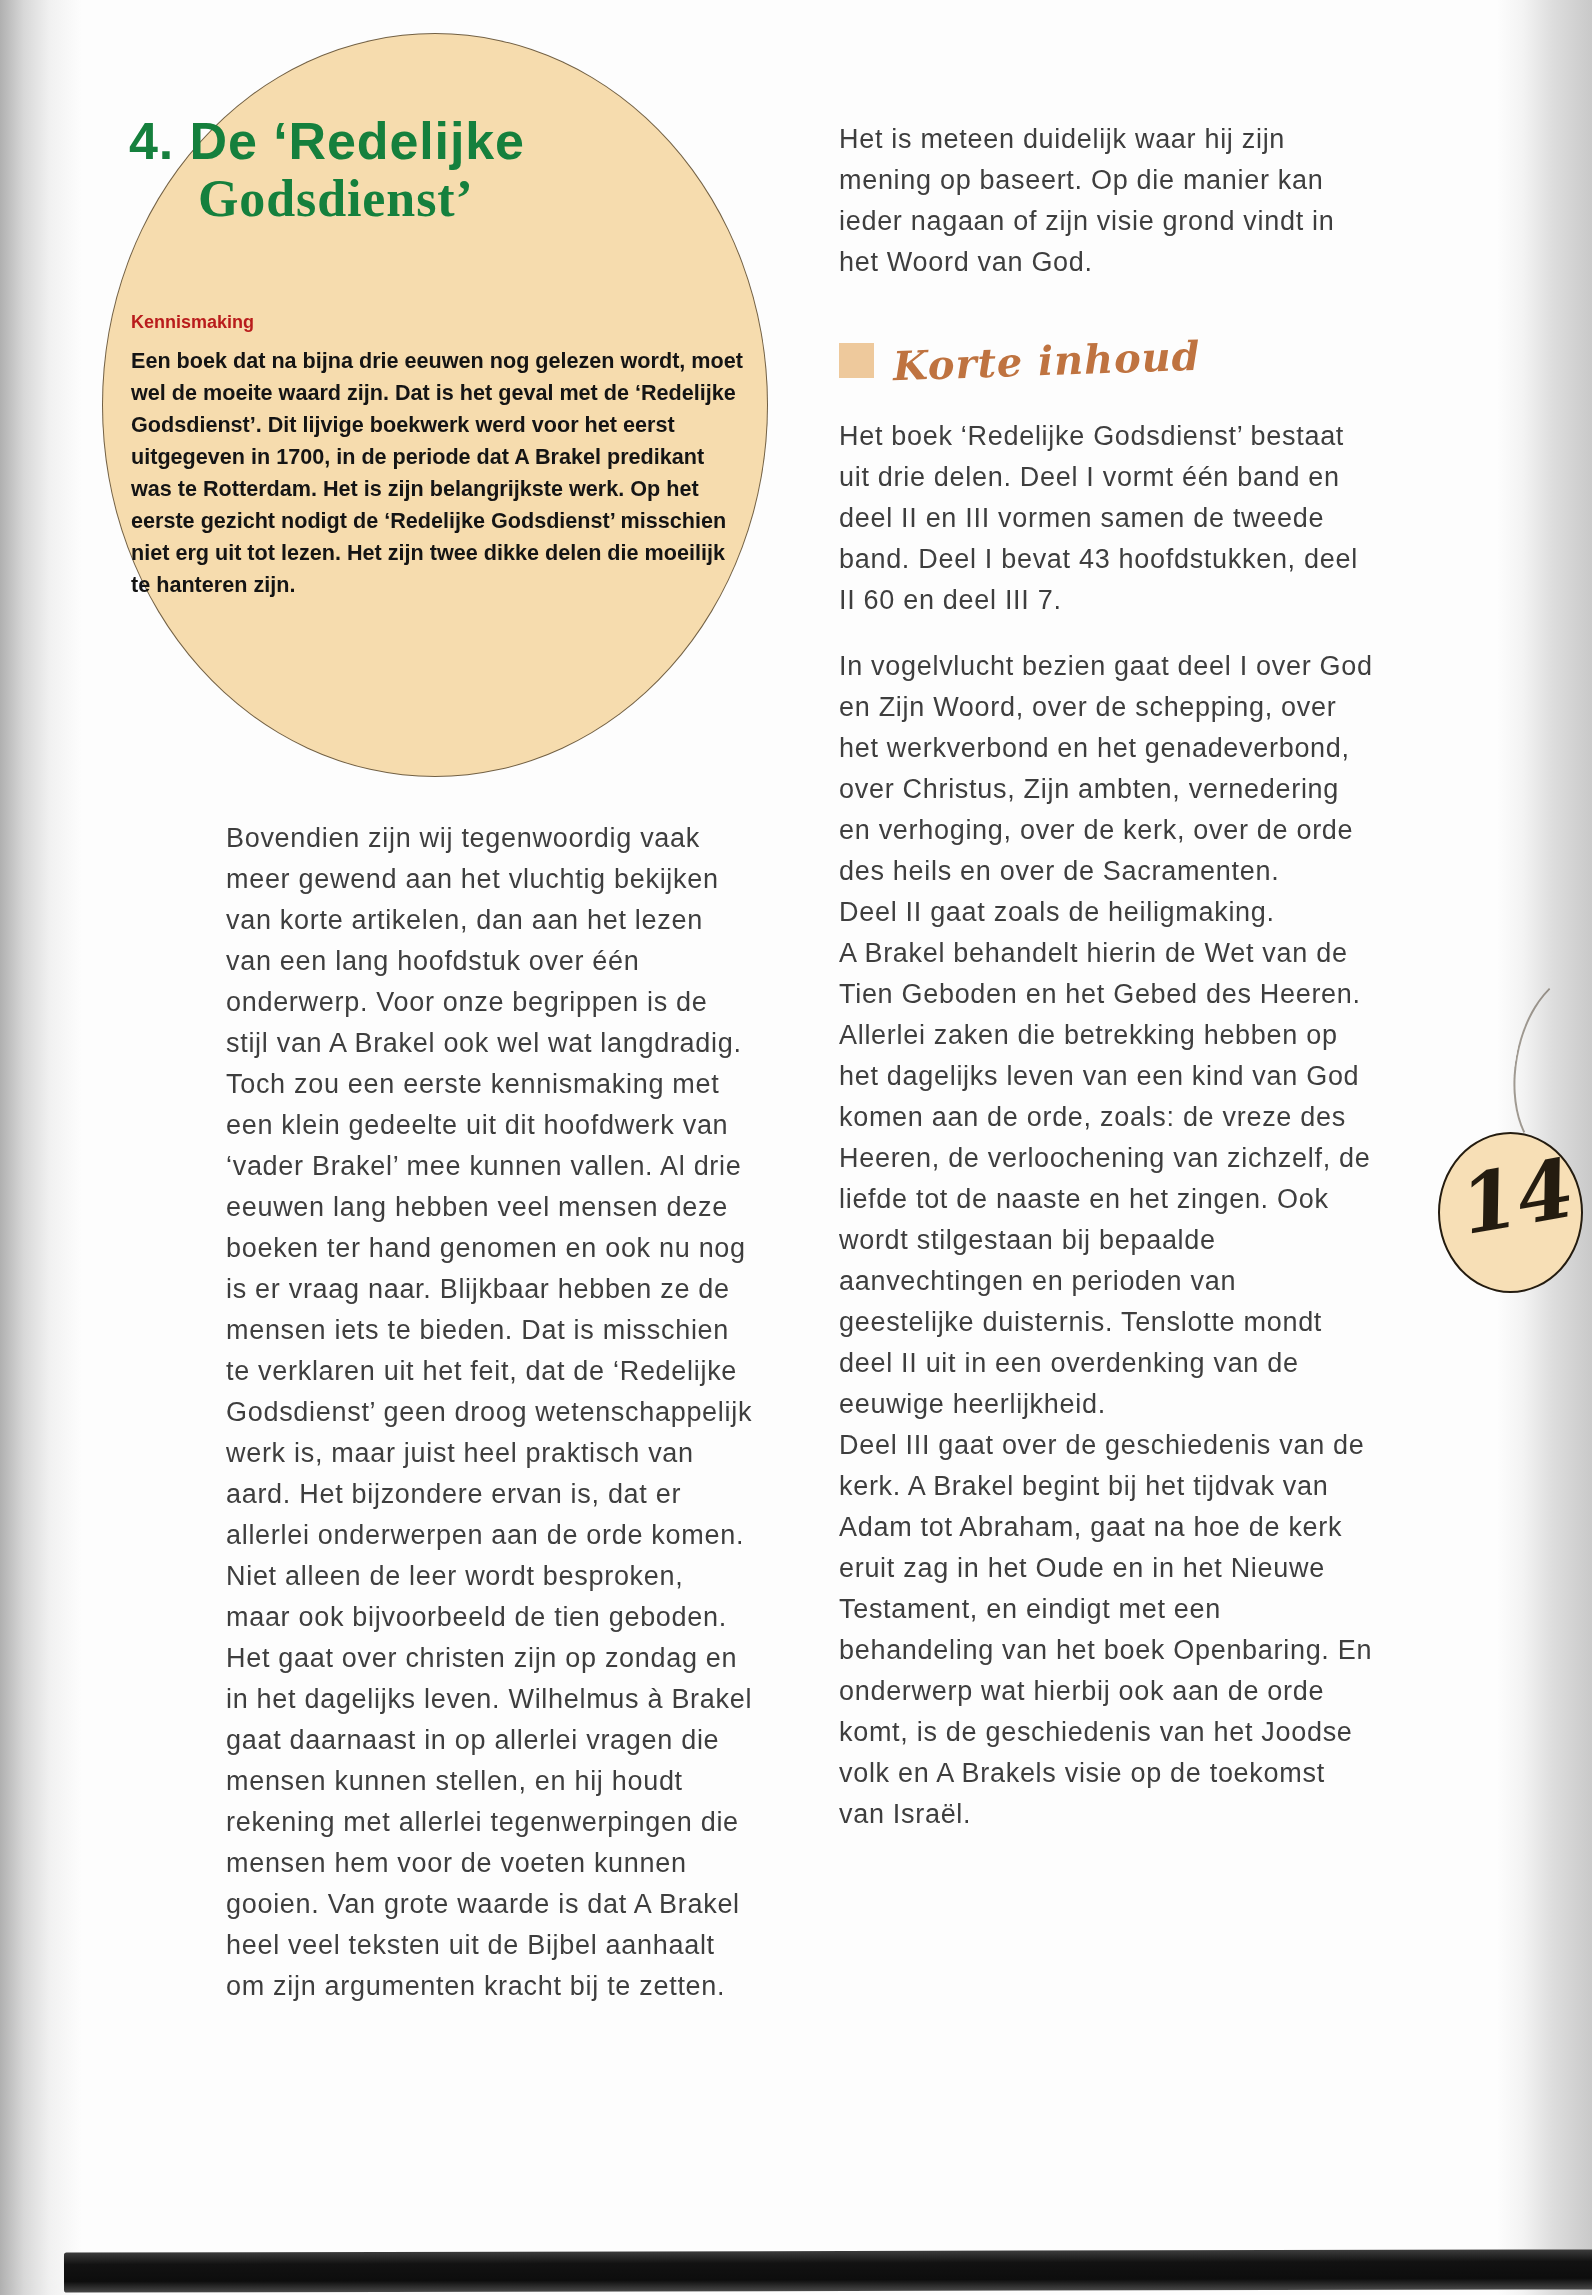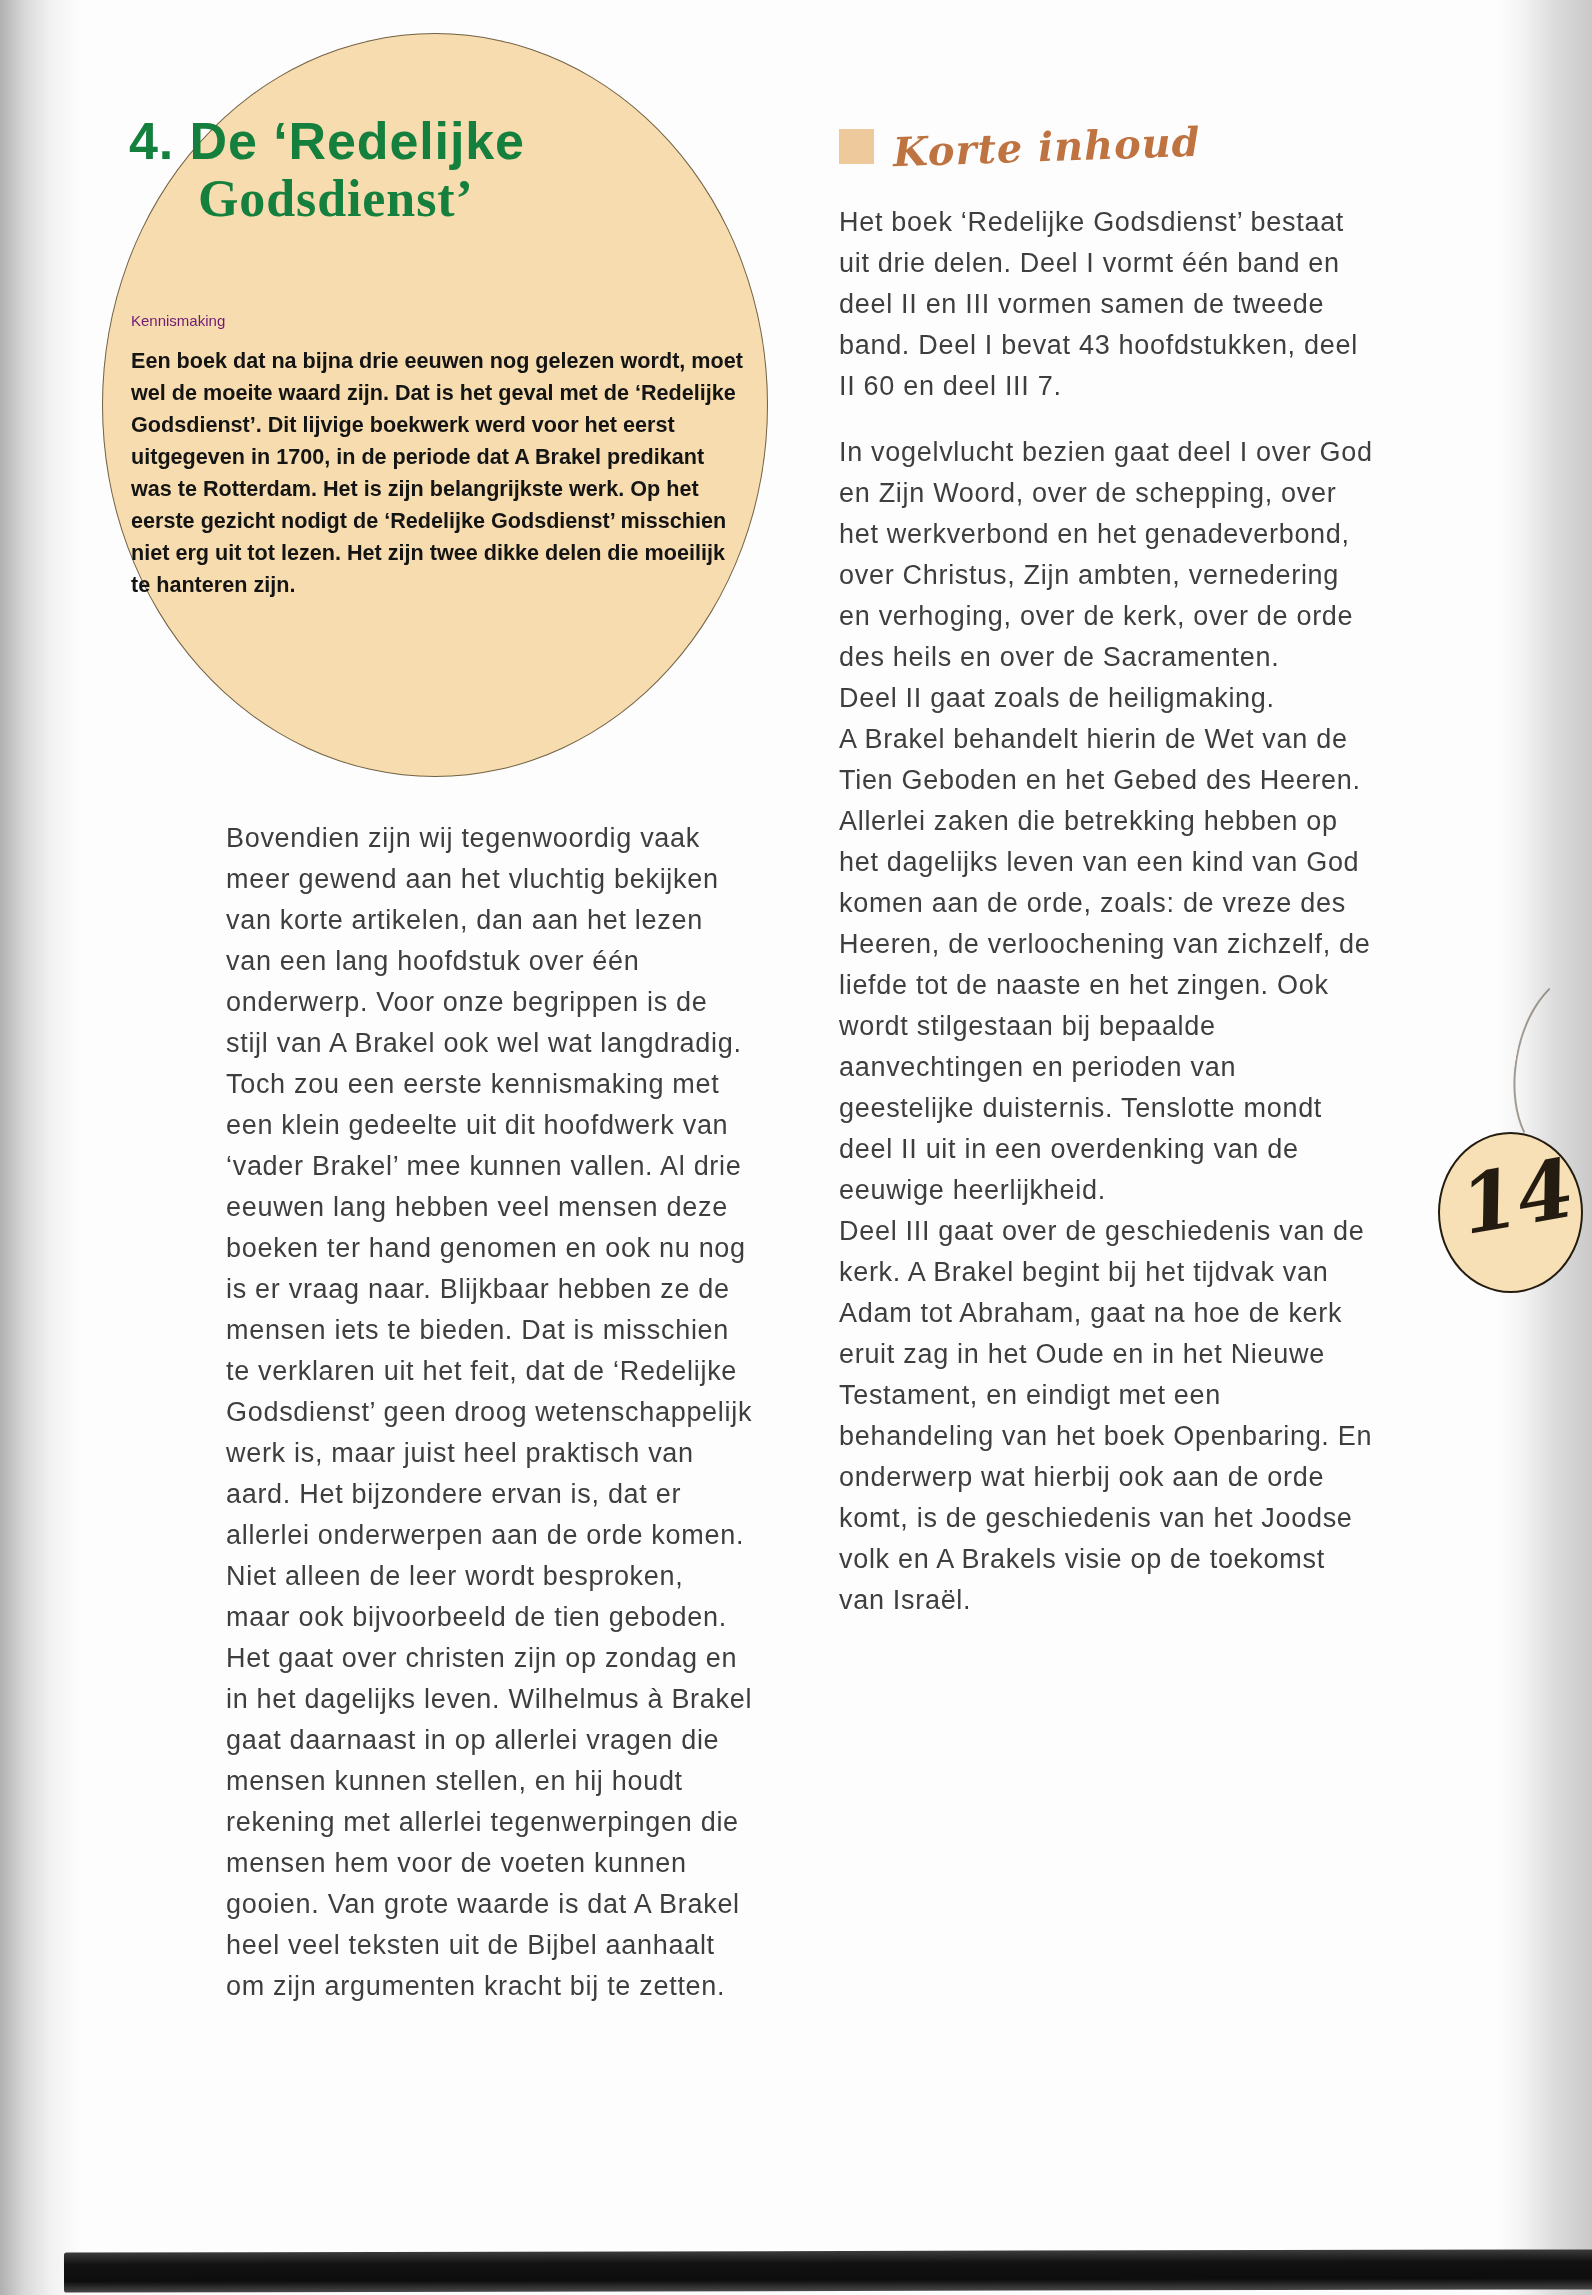--- a/index.html
+++ b/index.html
@@ -18,21 +18,21 @@
   .ellipse{
     position:absolute;left:102px;top:33px;width:666px;height:744px;
     border-radius:50%;background:#f6dcae;
     border:1.7px solid rgba(70,55,32,0.75);
     box-sizing:border-box;
   }
   .title{position:absolute;left:26px;top:79px;margin:0;
     font-size:52px;line-height:57px;font-weight:bold;color:#15803d;letter-spacing:0.9px;}
   .title .t1{display:block;}
   .title .t2{display:block;padding-left:69px;font-family:Liberation Serif, serif;}
-  .kicker{position:absolute;left:28px;top:278px;font-size:15px;font-weight:normal;color:#701a75;}
+  .kicker{position:absolute;left:28px;top:278px;font-size:18px;font-weight:bold;color:#b91c1c;}
   .lead{position:absolute;left:28px;top:311px;width:618px;margin:0;
     font-size:21.6px;line-height:32px;font-weight:bold;color:#141414;}
   
   .col{position:absolute;}
   .col-left{left:226px;top:818px;width:528px;}
   .col-right{left:839px;top:119px;width:538px;}
   .body-p{margin:0;font-size:27px;line-height:41px;color:#3e3e3e;letter-spacing:0.7px;}
   .intro{margin-bottom:50px;}
   .gap-after{margin-bottom:25px;}
   .section-heading{display:flex;align-items:center;gap:19px;height:55px;margin-bottom:28px;}
@@ -77,20 +77,21 @@
     </h1>
     <div class="kicker">Kennismaking</div>
     <p class="lead">Een boek dat na bijna drie eeuwen nog gelezen wordt, moet wel de moeite waard zijn. Dat is het geval met de ‘Redelijke Godsdienst’. Dit lijvige boekwerk werd voor het eerst uitgegeven in 1700, in de periode dat A Brakel predikant was te Rotterdam. Het is zijn belangrijkste werk. Op het eerste gezicht nodigt de ‘Redelijke Godsdienst’ misschien niet erg uit tot lezen. Het zijn twee dikke delen die moeilijk te hanteren zijn.</p>
   </div>
 
   <div class="col col-left">
     <p class="body-p">Bovendien zijn wij tegenwoordig vaak meer gewend aan het vluchtig bekijken van korte artikelen, dan aan het lezen van een lang hoofdstuk over één onderwerp. Voor onze begrippen is de stijl van A Brakel ook wel wat langdradig. Toch zou een eerste kennismaking met een klein gedeelte uit dit hoofdwerk van ‘vader Brakel’ mee kunnen vallen. Al drie eeuwen lang hebben veel mensen deze boeken ter hand genomen en ook nu nog is er vraag naar. Blijkbaar hebben ze de mensen iets te bieden. Dat is misschien te verklaren uit het feit, dat de ‘Redelijke Godsdienst’ geen droog wetenschappelijk werk is, maar juist heel praktisch van aard. Het bijzondere ervan is, dat er allerlei onderwerpen aan de orde komen. Niet alleen de leer wordt besproken, maar ook bijvoorbeeld de tien geboden. Het gaat over christen zijn op zondag en in het dagelijks leven. Wilhelmus à Brakel gaat daarnaast in op allerlei vragen die mensen kunnen stellen, en hij houdt rekening met allerlei tegenwerpingen die mensen hem voor de voeten kunnen gooien. Van grote waarde is dat A Brakel heel veel teksten uit de Bijbel aanhaalt om zijn argumenten kracht bij te zetten.</p>
   </div>
 
   <div class="col col-right">
+    <p class="body-p intro">Het is meteen duidelijk waar hij zijn mening op baseert. Op die manier kan ieder nagaan of zijn visie grond vindt in het Woord van God.</p>
 
     <div class="section-heading">
       <span class="bullet-square"></span>
       <span class="script">Korte inhoud</span>
     </div>
 
     <p class="body-p gap-after">Het boek ‘Redelijke Godsdienst’ bestaat uit drie delen. Deel I vormt één band en deel II en III vormen samen de tweede band. Deel I bevat 43 hoofdstukken, deel II 60 en deel III 7.</p>
     <p class="body-p">In vogelvlucht bezien gaat deel I over God en Zijn Woord, over de schepping, over het werkverbond en het genadeverbond, over Christus, Zijn ambten, vernedering en verhoging, over de kerk, over de orde des heils en over de Sacramenten.</p>
     <p class="body-p">Deel II gaat zoals de heiligmaking.</p>
     <p class="body-p">A Brakel behandelt hierin de Wet van de Tien Geboden en het Gebed des Heeren. Allerlei zaken die betrekking hebben op het dagelijks leven van een kind van God komen aan de orde, zoals: de vreze des Heeren, de verloochening van zichzelf, de liefde tot de naaste en het zingen. Ook wordt stilgestaan bij bepaalde aanvechtingen en perioden van geestelijke duisternis. Tenslotte mondt deel II uit in een overdenking van de eeuwige heerlijkheid.</p>

